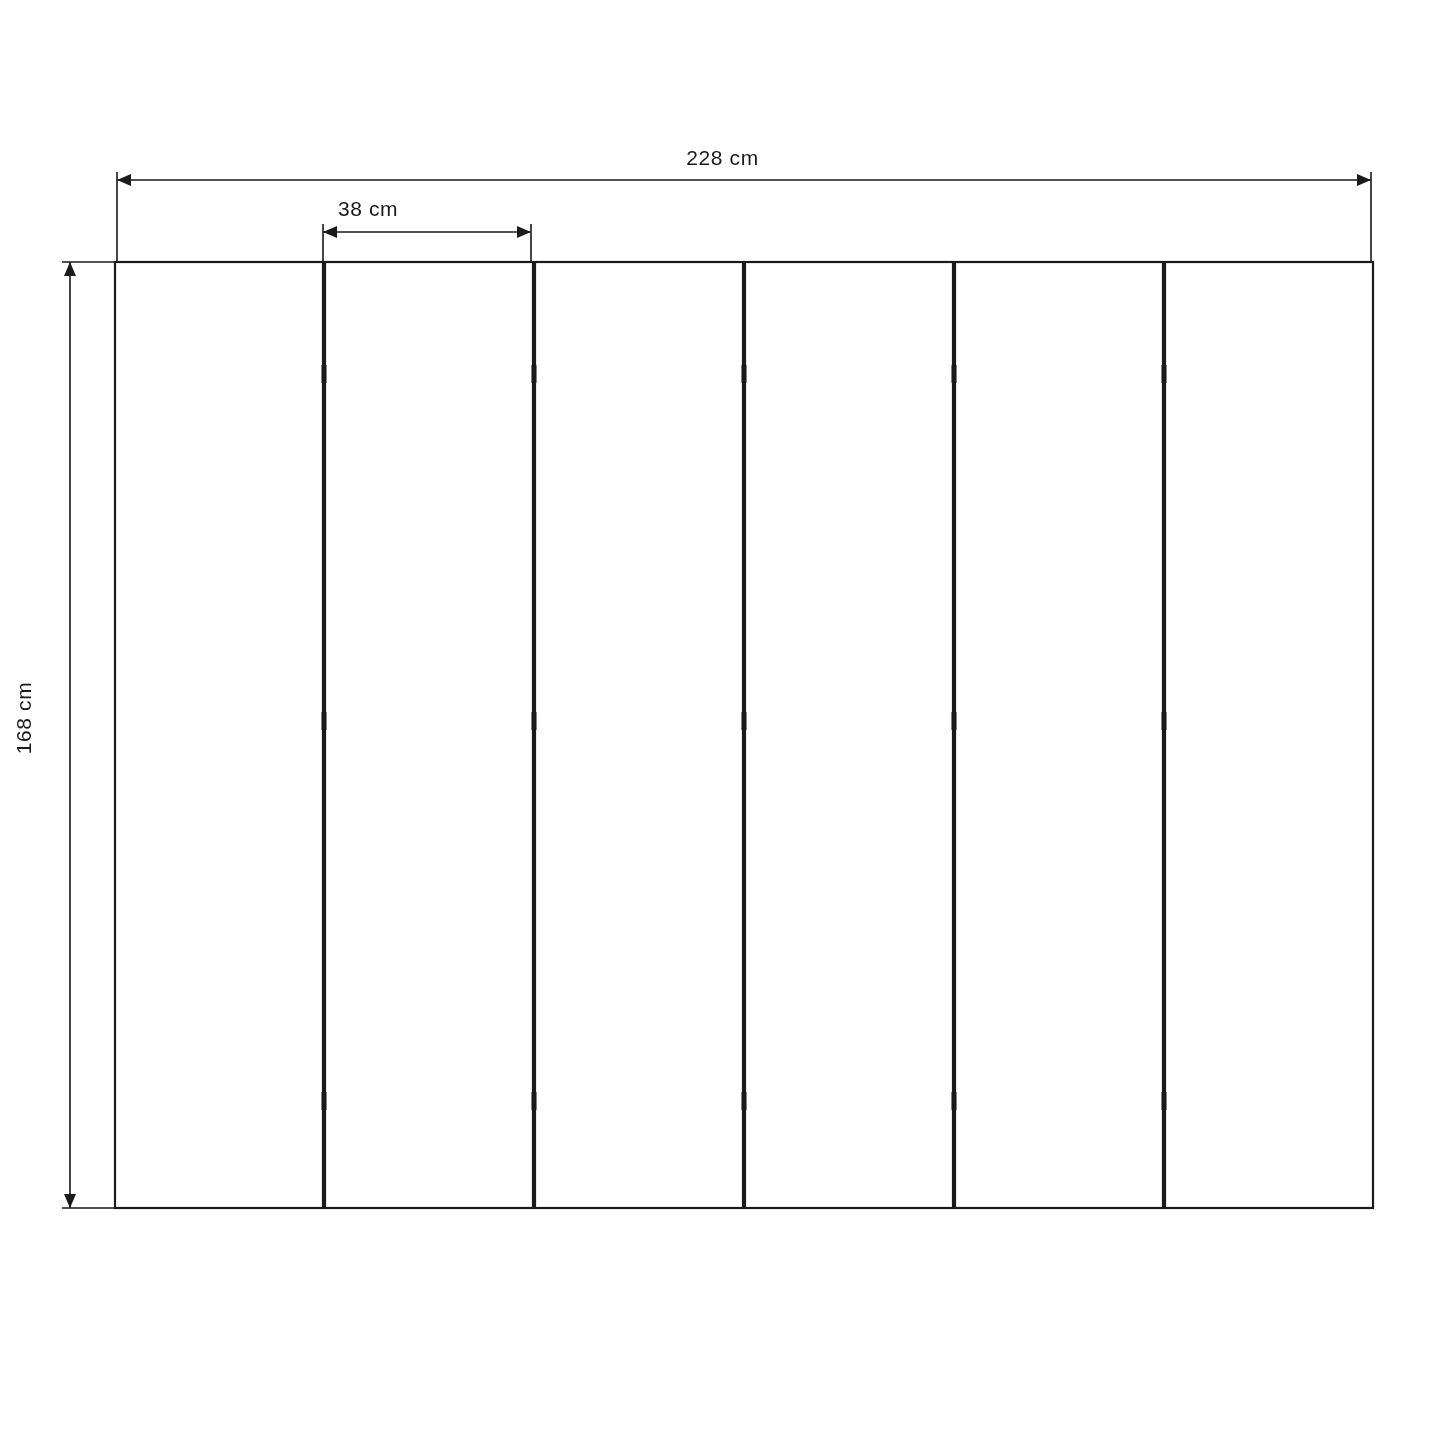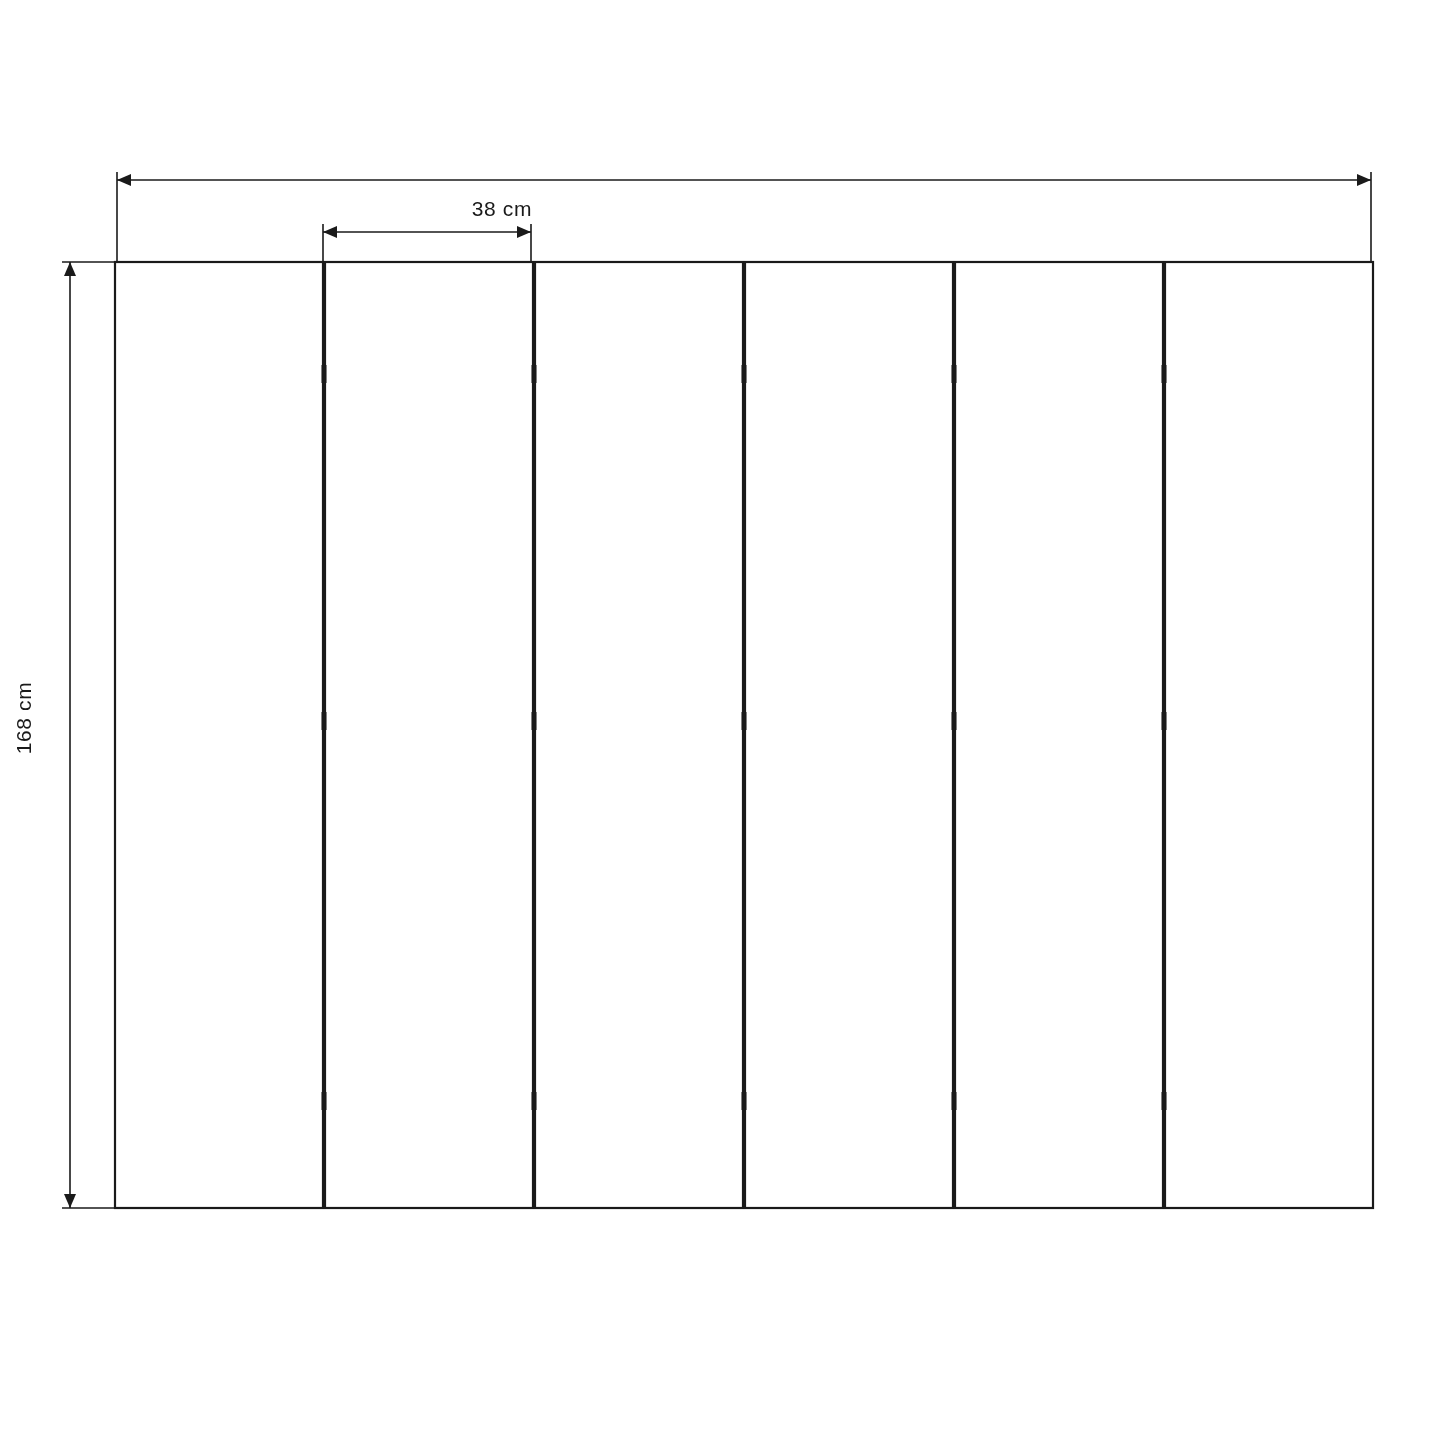--- a/index.html
+++ b/index.html
@@ -23,44 +23,45 @@
     color: #1a1a1a;
     white-space: nowrap;
   }
   #width-label {
     left: 0;
     top: 146px;
     width: 1445px;
     text-align: center;
   }
   #panel-label {
-    left: 320px;
+    left: 338px;
     top: 197px;
     width: 212px;
-    text-align: right;
+    text-align: left;
   }
   #height-label {
     left: -46px;
     top: 706px;
     width: 140px;
     text-align: center;
     transform: rotate(-90deg);
     transform-origin: 50% 50%;
   }
   svg.diagram {
     position: absolute;
     left: 0;
     top: 0;
   }
 </style>
 </head>
 <body>
 
 <div id="stage">
 
+  <div class="dim-label" id="width-label">228 cm</div>
 
   <div class="dim-label" id="panel-label">38 cm</div>
 
   <div class="dim-label" id="height-label">168 cm</div>
 
   <svg class="diagram" width="1445" height="1445" viewBox="0 0 1445 1445">
 
     <g stroke="#1a1a1a" fill="none" stroke-width="2.2" shape-rendering="geometricPrecision">
 
       <g stroke-width="1.6">

